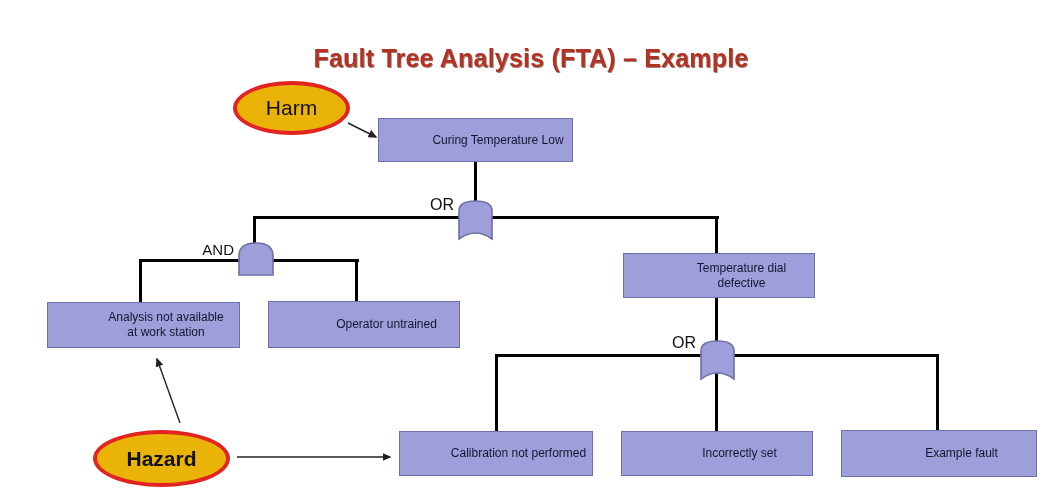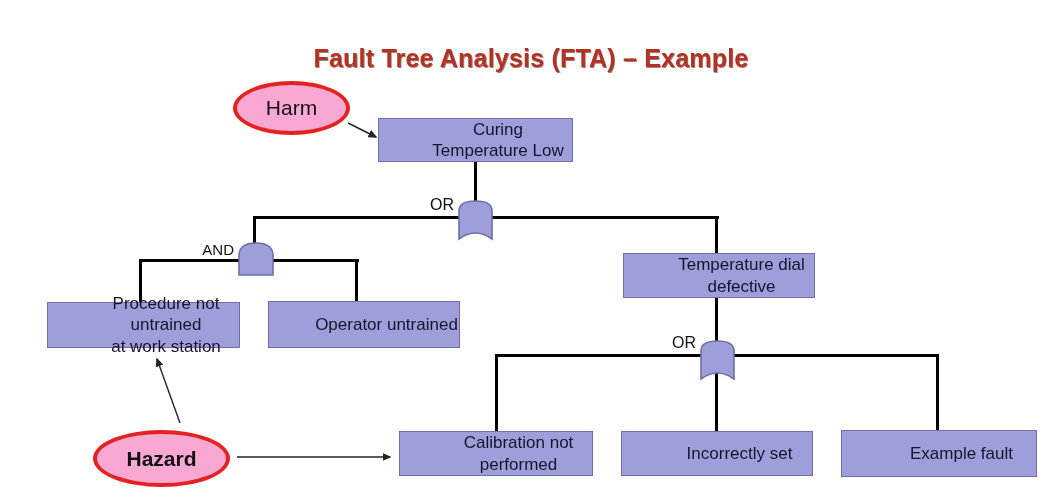--- a/index.html
+++ b/index.html
@@ -19,30 +19,30 @@
     letter-spacing:0.2px;
     margin-top:28px;
   }
   .node{
     position:absolute;
     background:#9e9fda;
     border:1.5px solid #6e6fa6;
     box-sizing:border-box;
     display:flex;align-items:center;justify-content:center;
     text-align:center;
-    font-size:17px;color:#15152e;
+    font-size:12px;color:#15152e;
     white-space:pre-line;
     line-height:1.25;
     padding-left:45px;
   }
   .ellipse{
     position:absolute;
     border:4px solid #e32222;
     border-radius:50%;
-    background:#f9a8d4;
+    background:#eab308;
     box-sizing:border-box;
     display:flex;align-items:center;justify-content:center;
     font-size:21px;color:#111111;
   }
   .hline,.vline{position:absolute;background:#000000;}
   .hline{height:3px;}
   .vline{width:3px;}
   .gate{position:absolute;}
   .gatelabel{
     position:absolute;
@@ -81,21 +81,21 @@
     <path d="M2,41 L2,13 Q2,3 18.5,3 Q35,3 35,13 L35,41 Q18.5,29 2,41 Z" fill="#9e9fda" stroke="#6e6fa6" stroke-width="1.6"></path>
   </svg>
 
   <div class="gatelabel" style="left:414px;top:196px;width:40px;">OR</div>
   <div class="gatelabel" style="left:192px;top:241px;width:42px;font-size:15px;">AND</div>
   <div class="gatelabel" style="left:656px;top:334px;width:40px;">OR</div>
 
   <div class="node" style="left:378px;top:118px;width:195px;height:44px;">Curing Temperature Low</div>
   <div class="node" style="left:623px;top:253px;width:192px;height:45px;">Temperature dial
 defective</div>
-  <div class="node" style="left:47px;top:302px;width:193px;height:46px;">Procedure not untrained
+  <div class="node" style="left:47px;top:302px;width:193px;height:46px;">Analysis not available
 at work station</div>
   <div class="node" style="left:268px;top:301px;width:192px;height:47px;">Operator untrained</div>
   <div class="node" style="left:399px;top:431px;width:194px;height:45px;">Calibration not performed</div>
   <div class="node" style="left:621px;top:431px;width:192px;height:45px;">Incorrectly set</div>
   <div class="node" style="left:841px;top:430px;width:196px;height:47px;">Example fault</div>
 
   <div class="ellipse" style="left:233px;top:81px;width:117px;height:54px;">Harm</div>
   <div class="ellipse" style="left:93px;top:430px;width:137px;height:57px;font-weight:bold;">Hazard</div>
 
   <svg class="arrows">

